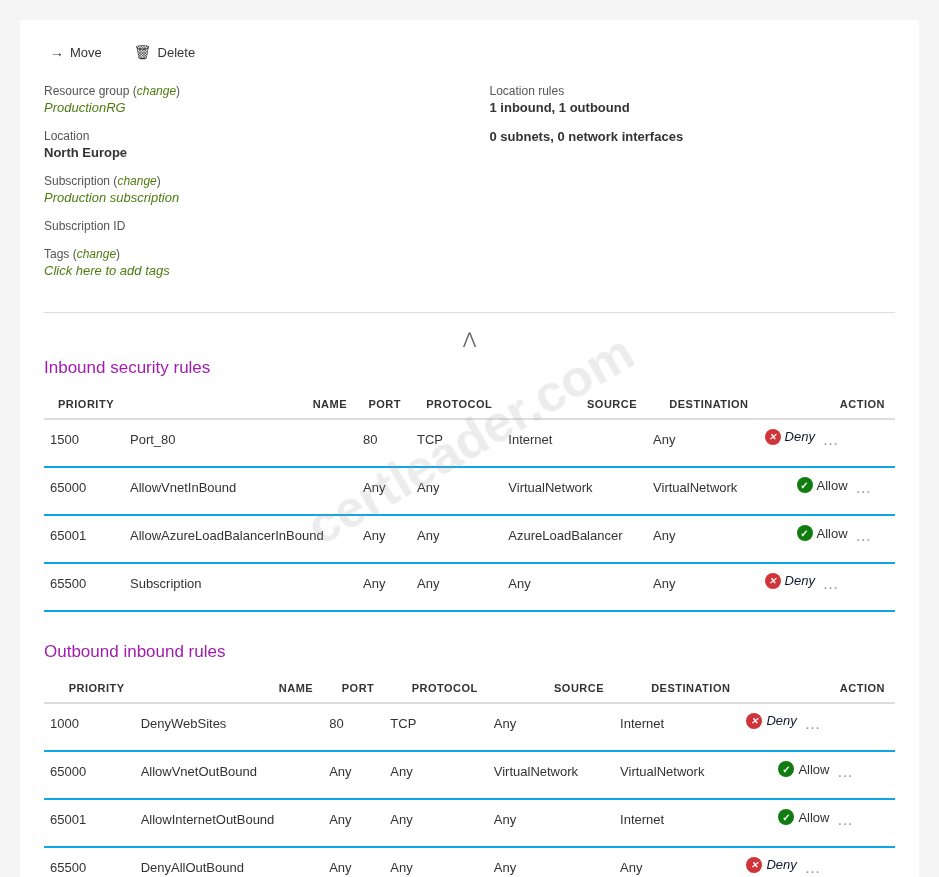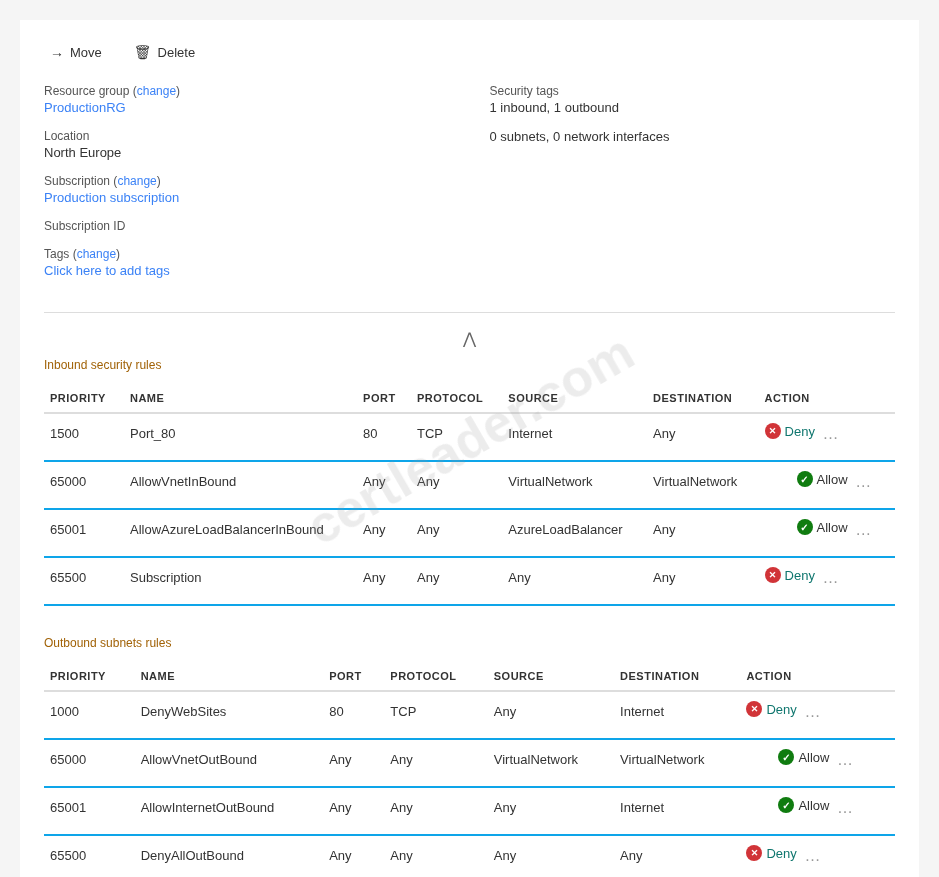--- a/index.html
+++ b/index.html
@@ -38,55 +38,56 @@
       margin-bottom: 14px;
     }
     .info-label {
       font-size: 12px;
       color: #555;
       margin-bottom: 2px;
     }
     .info-value {
       font-size: 13px;
       color: #333;
-      font-weight: 400;
+      font-weight: 700;
     }
     .info-value.normal {
-      font-weight: normal;
+      font-weight: bold;
     }
     a, .link {
-      color: #3b82f6;
+      color: #4d7c0f;
       text-decoration: none;
       cursor: pointer;
+      font-style: italic;
     }
     .divider-line {
       border: none;
       border-top: 1px solid #ddd;
       margin: 10px 0 16px 0;
     }
     .collapse-icon {
       text-align: center;
       color: #666;
       font-size: 16px;
       margin-bottom: 10px;
       cursor: pointer;
     }
     .section-title {
-      font-size: 12px;
+      font-size: 17px;
       font-weight: 400;
-      color: #a16207;
+      color: #a21caf;
       margin-bottom: 14px;
     }
     .security-table {
       width: 100%;
       border-collapse: collapse;
       margin-bottom: 30px;
     }
     .security-table th {
-      text-align: left;
+      text-align: right;
       font-size: 11px;
       font-weight: 700;
       color: #333;
       letter-spacing: 0.5px;
       padding: 6px 10px 8px 6px;
       border-bottom: 2px solid #ddd;
       text-transform: uppercase;
     }
     .security-table td {
       padding: 9px 10px 17px 6px;
@@ -96,23 +97,24 @@
     }
     .action-allow {
       display: inline-flex;
       align-items: center;
       gap: 4px;
       color: #333;
       margin-left: 32px;
     }
     .action-deny {
       display: inline-flex;
-      align-items: center;
+      align-items: flex-start;
       gap: 4px;
-      color: #0f766e;
+      color: #0f172a;
+      font-style: italic;
     }
     .icon-allow {
       display: inline-block;
       width: 16px;
       height: 16px;
       background: #107c10;
       border-radius: 50%;
       position: relative;
     }
     .icon-allow::after {
@@ -208,21 +210,21 @@
         <div class="info-label">Subscription ID</div>
       </div>
       <div class="info-item">
         <div class="info-label">Tags (<a class="link">change</a>)</div>
         <div><a class="link">Click here to add tags</a></div>
       </div>
     </div>
 
     <div>
       <div class="info-item">
-        <div class="info-label">Security tags</div>
+        <div class="info-label">Location rules</div>
         <div class="info-value normal">1 inbound, 1 outbound</div>
       </div>
       <div class="info-item">
         <div class="info-value normal">0 subnets, 0 network interfaces</div>
       </div>
     </div>
   </div>
 
   <hr class="divider-line">
 
@@ -277,21 +279,21 @@
       <td>Any</td>
       <td>Any</td>
       <td>Any</td>
       <td><span class="action-deny"><span class="icon-deny"></span> Deny</span> <span class="row-more">…</span></td>
     </tr>
         </tbody>
     </table>
   </div>
 
   <div>
-    <h2 class="section-title">Outbound subnets rules</h2>
+    <h2 class="section-title">Outbound inbound rules</h2>
     <table class="security-table">
       <thead>
         <tr>
           <th>PRIORITY</th>
           <th>NAME</th>
           <th>PORT</th>
           <th>PROTOCOL</th>
           <th>SOURCE</th>
           <th>DESTINATION</th>
           <th>ACTION</th>

